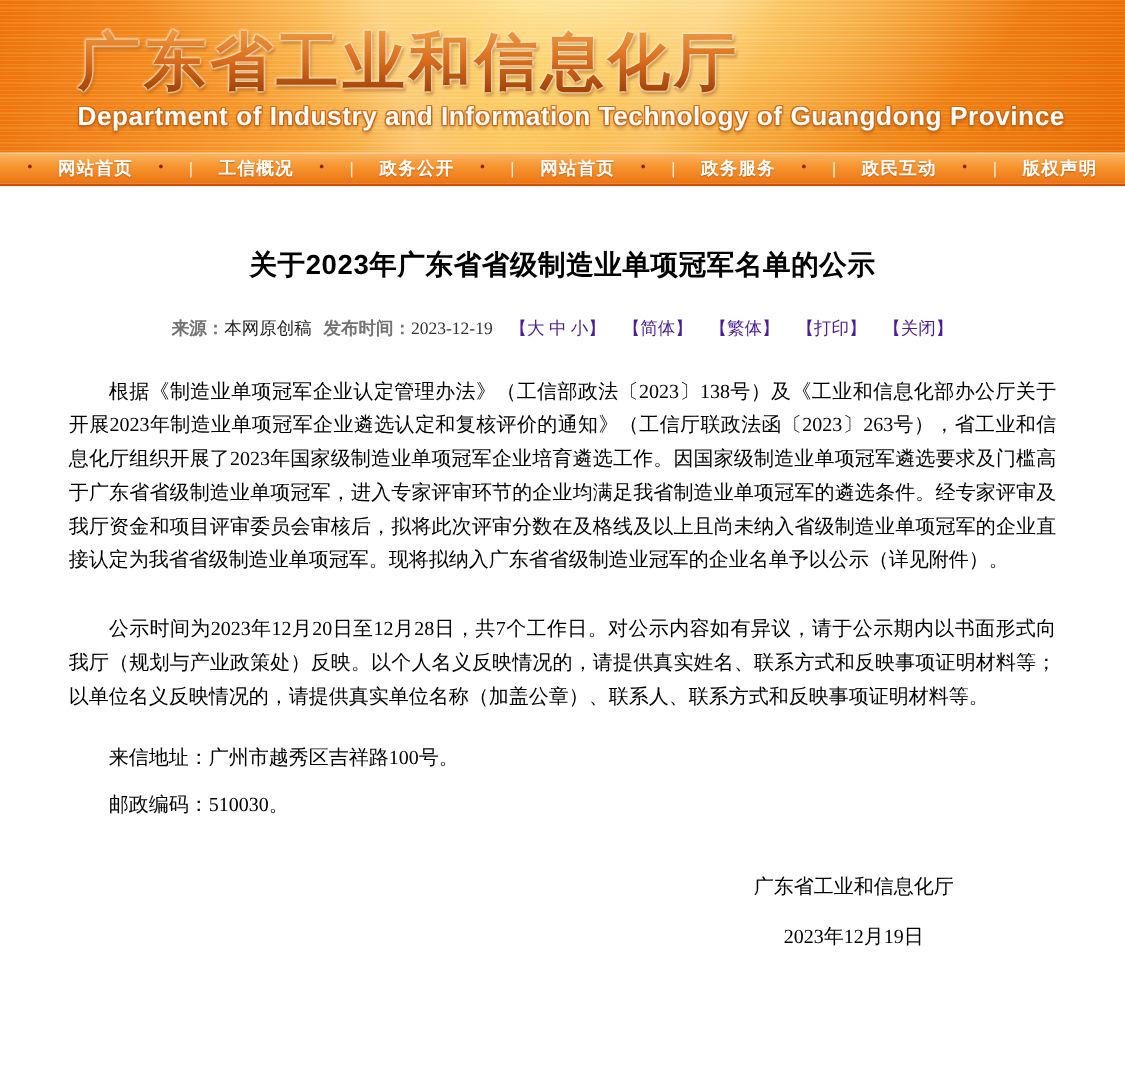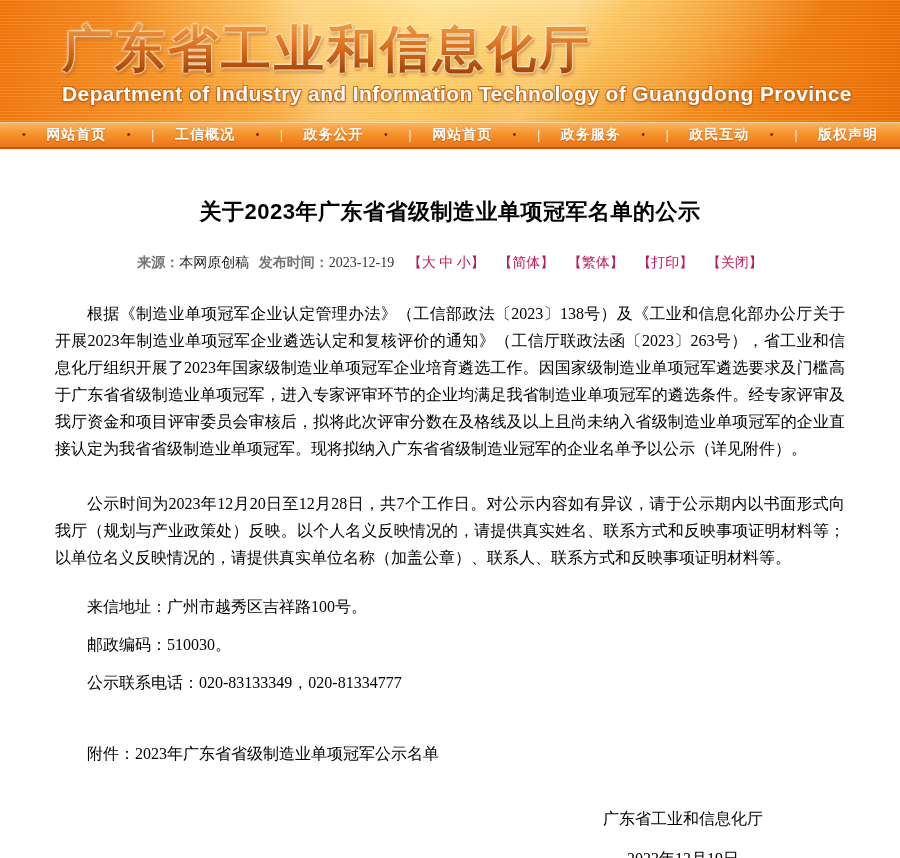--- a/index.html
+++ b/index.html
@@ -72,21 +72,21 @@
     text-align:center; font-size:22px; font-weight:bold; color:#000;
     font-family:"Liberation Sans","DejaVu Sans",sans-serif;
     letter-spacing:.5px;
   }
   .meta {
     margin-top:27px; text-align:center; font-size:14px; color:#333;
     white-space:nowrap;
   }
   .meta .lbl { font-weight:bold; color:#737373; }
   .meta .val { font-weight:normal; color:#222; margin-right:6px; }
-  .meta .tool { color:#be185d; margin-left:10px; cursor:pointer; }
+  .meta .tool { color:#4c1d95; margin-left:10px; cursor:pointer; }
 
   .body-text p.para {
     margin-top:28px; text-indent:2em; font-size:16px; line-height:27px;
     text-align:justify;
   }
   .body-text p.addr {
     margin-top:11px; text-indent:2em; font-size:16px; line-height:27px;
   }
   .body-text p.first-addr { margin-top:22px; }
   .body-text p.attachment { margin-top:44px; text-indent:2em; font-size:16px; line-height:27px; }
@@ -141,22 +141,20 @@
     <span class="tool">【繁体】</span>
     <span class="tool">【打印】</span>
     <span class="tool">【关闭】</span>
   </div>
 
   <div class="body-text">
     <p class="para">根据《制造业单项冠军企业认定管理办法》（工信部政法〔2023〕138号）及《工业和信息化部办公厅关于开展2023年制造业单项冠军企业遴选认定和复核评价的通知》（工信厅联政法函〔2023〕263号），省工业和信息化厅组织开展了2023年国家级制造业单项冠军企业培育遴选工作。因国家级制造业单项冠军遴选要求及门槛高于广东省省级制造业单项冠军，进入专家评审环节的企业均满足我省制造业单项冠军的遴选条件。经专家评审及我厅资金和项目评审委员会审核后，拟将此次评审分数在及格线及以上且尚未纳入省级制造业单项冠军的企业直接认定为我省省级制造业单项冠军。现将拟纳入广东省省级制造业冠军的企业名单予以公示（详见附件）。</p>
     <p class="para">公示时间为2023年12月20日至12月28日，共7个工作日。对公示内容如有异议，请于公示期内以书面形式向我厅（规划与产业政策处）反映。以个人名义反映情况的，请提供真实姓名、联系方式和反映事项证明材料等；以单位名义反映情况的，请提供真实单位名称（加盖公章）、联系人、联系方式和反映事项证明材料等。</p>
     <p class="addr first-addr">来信地址：广州市越秀区吉祥路100号。</p>
     <p class="addr">邮政编码：510030。</p>
-    <p class="addr">公示联系电话：020-83133349，020-81334777</p>
-    <p class="attachment">附件：2023年广东省省级制造业单项冠军公示名单</p>
   </div>
 
   <div class="sign-block">
     <div class="sign-inner">
       <div class="sign-name">广东省工业和信息化厅</div>
       <div class="sign-date">2023年12月19日</div>
     </div>
   </div>
 
 </div>

